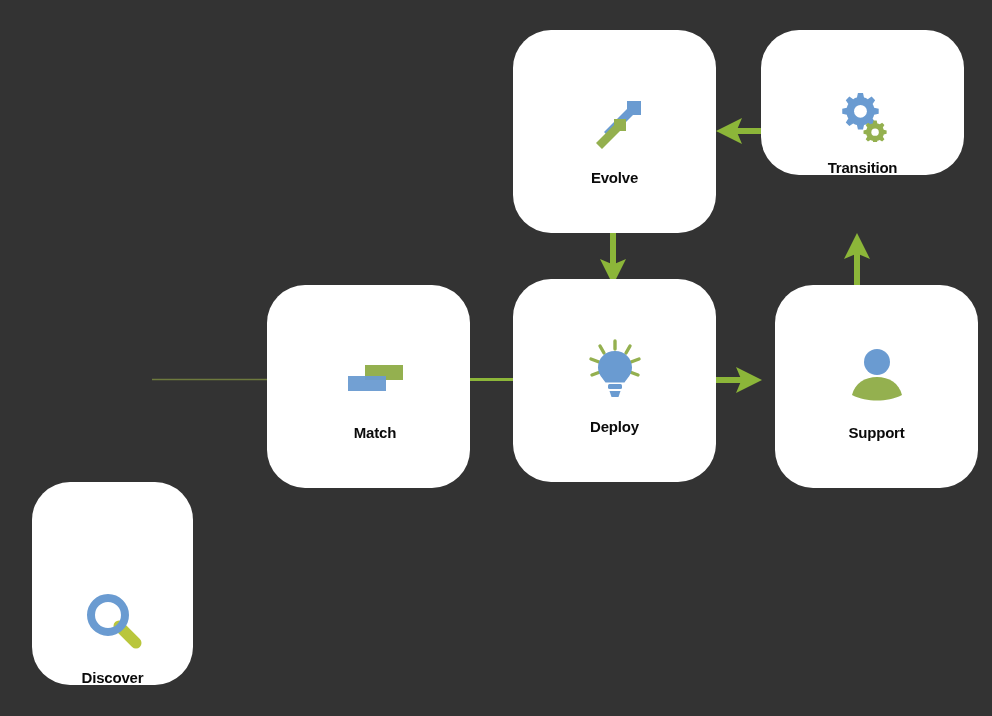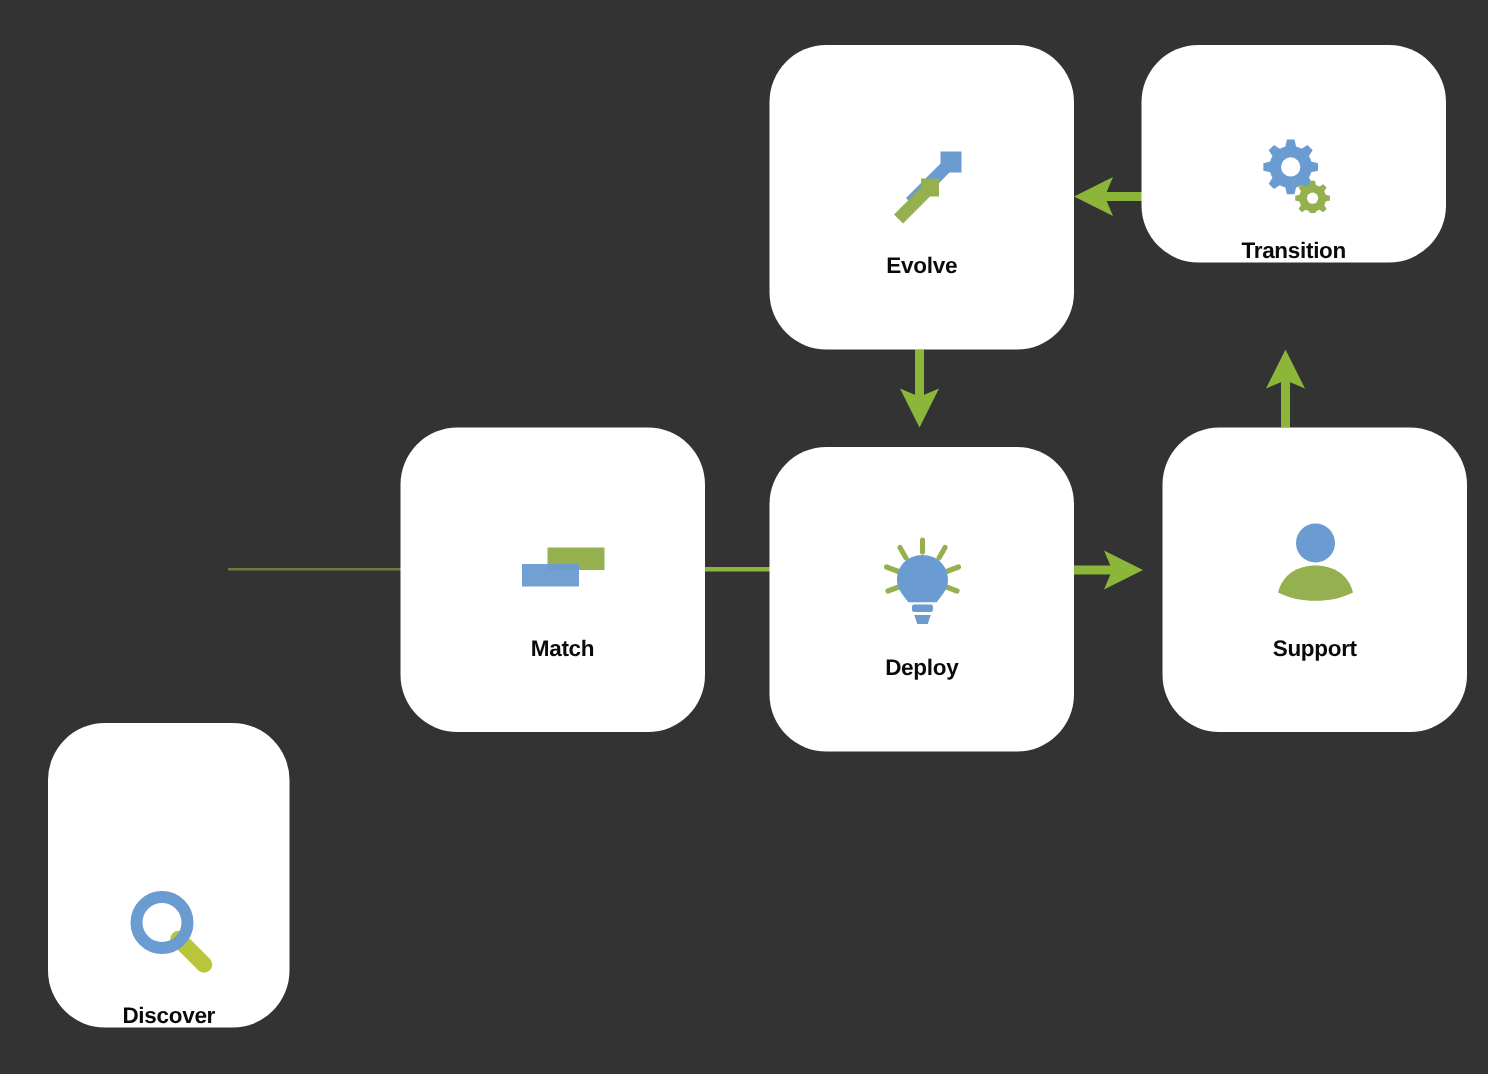--- a/index.html
+++ b/index.html
@@ -52,21 +52,21 @@
     color: #0A0A0A;
     letter-spacing: -0.2px;
     text-align: center;
     line-height: 1;
   }
 
   
   #card-evolve     { left: 513px; top: 30px;  width: 203px; height: 203px; }
   #card-transition { left: 761px; top: 30px;  width: 203px; height: 145px; }
   #card-match      { left: 267px; top: 285px; width: 203px; height: 203px; padding-left: 13px; }
-  #card-deploy     { left: 513px; top: 298px; width: 203px; height: 203px; }
+  #card-deploy     { left: 513px; top: 279px; width: 203px; height: 203px; }
   #card-support    { left: 775px; top: 285px; width: 203px; height: 203px; }
   #card-discover   { left: 32px;  top: 482px; width: 161px; height: 203px; justify-content: flex-end; }
 </style>
 </head>
 <body>
 
 <div id="stage">
 
   <svg id="connectors" viewBox="0 0 992 716" width="992" height="716" xmlns="http://www.w3.org/2000/svg">
 

